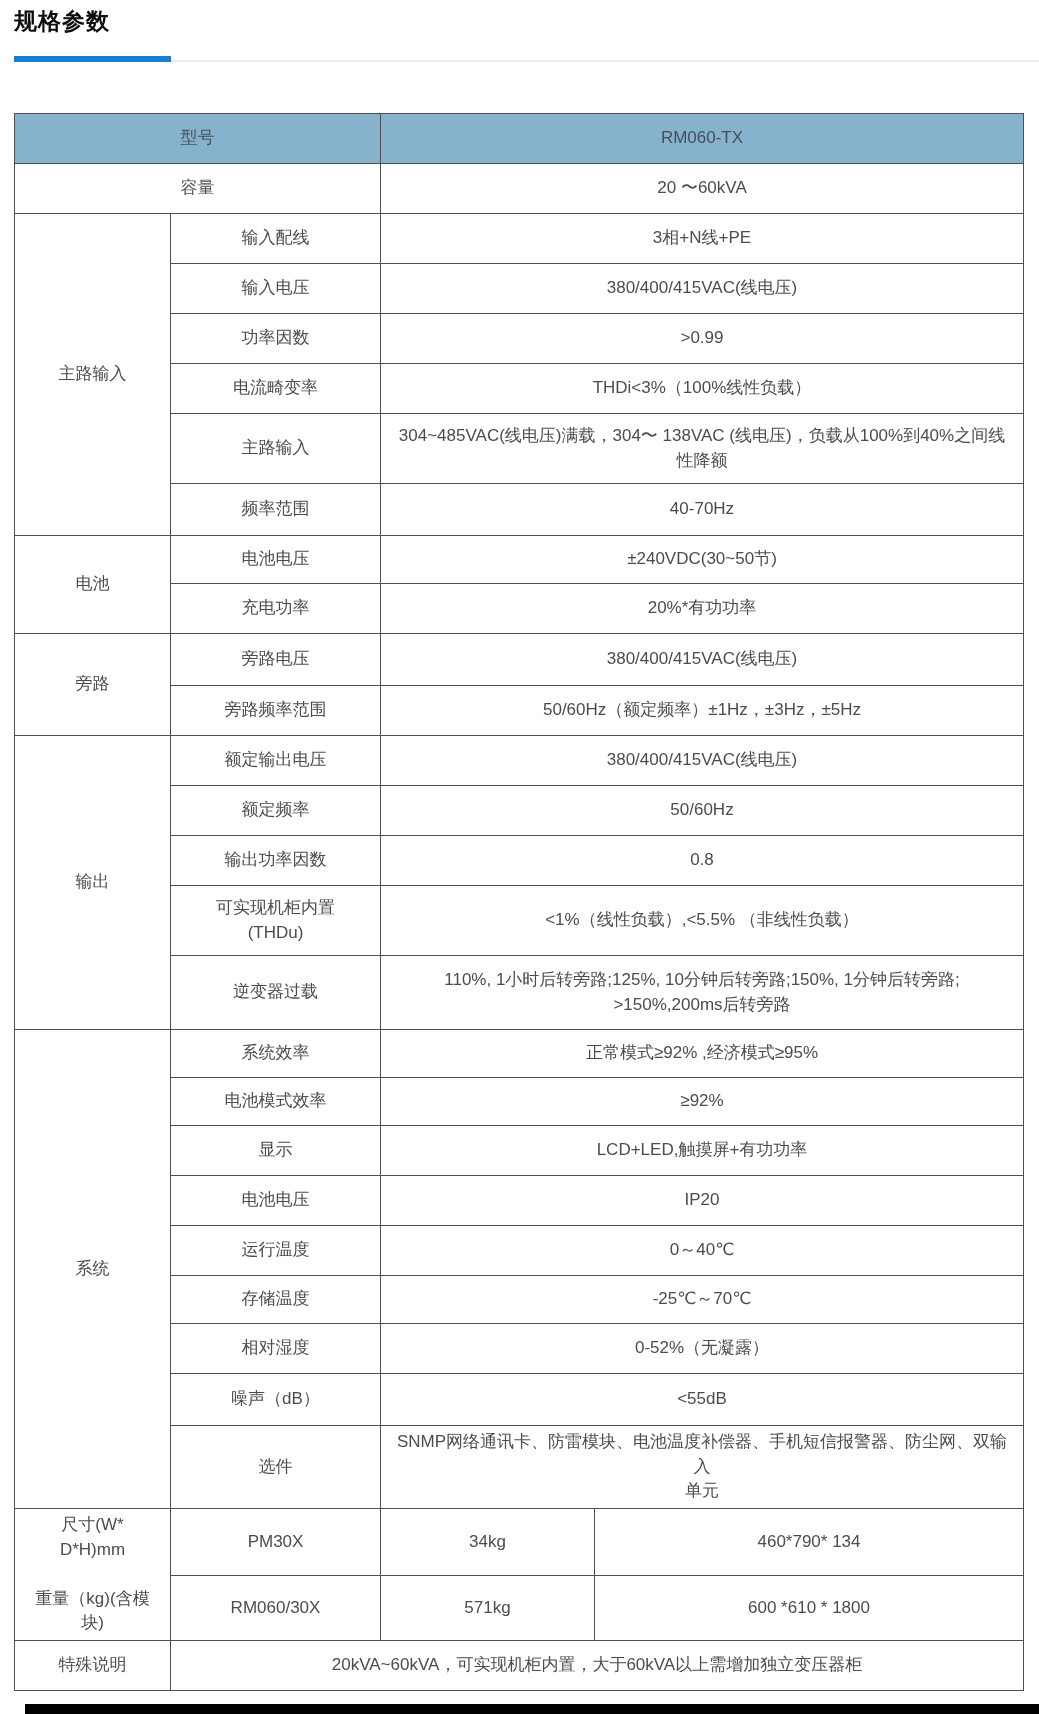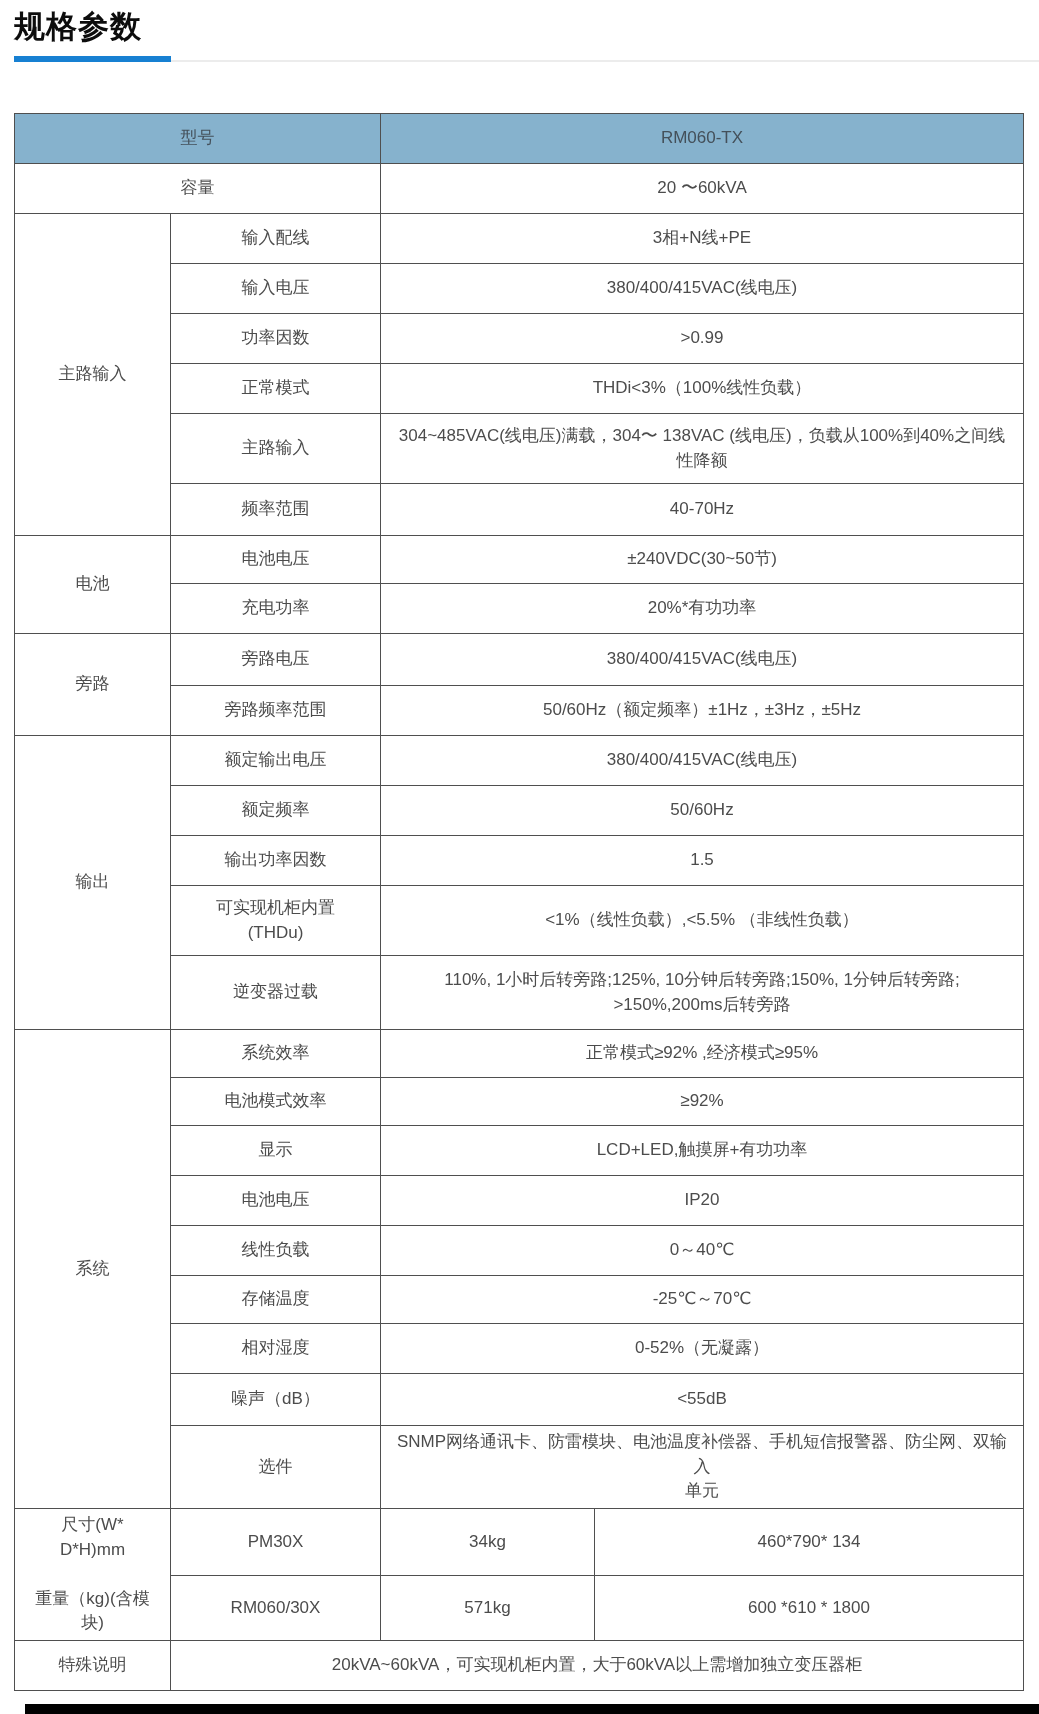--- a/index.html
+++ b/index.html
@@ -3,21 +3,21 @@
 <meta charset="utf-8">
 <style>
   html,body{margin:0;padding:0;}
   body{
     width:1039px;height:1714px;position:relative;background:#ffffff;
     font-family:"Liberation Sans","DejaVu Sans",sans-serif;
     overflow:hidden;
   }
   .page-title{
     position:absolute;left:14px;top:6px;margin:0;
-    font-size:31px;font-weight:800;color:#0d0d0d;letter-spacing:1px;
+    font-size:23px;font-weight:800;color:#0d0d0d;letter-spacing:1px;
   }
   .title-rule{
     position:absolute;left:14px;right:0;top:60px;height:2px;background:#ececec;
   }
   .title-underline{
     position:absolute;left:14px;top:56px;width:157px;height:6px;background:#1780d2;
   }
   table.spec{
     position:absolute;left:14px;top:113px;width:1009px;
     border-collapse:collapse;table-layout:fixed;
@@ -74,21 +74,21 @@
   </tr>
   <tr class="h50">
     <td>输入电压</td>
     <td colspan="2">380/400/415VAC(线电压)</td>
   </tr>
   <tr class="h50">
     <td>功率因数</td>
     <td colspan="2">&gt;0.99</td>
   </tr>
   <tr class="h50">
-    <td>正常模式</td>
+    <td>电流畸变率</td>
     <td colspan="2">THDi&lt;3%（100%线性负载）</td>
   </tr>
   <tr class="h70">
     <td>主路输入</td>
     <td colspan="2">304~485VAC(线电压)满载，304〜 138VAC (线电压)，负载从100%到40%之间线
 性降额</td>
   </tr>
   <tr class="h52">
     <td>频率范围</td>
     <td colspan="2">40-70Hz</td>
@@ -118,21 +118,21 @@
     <td rowspan="5">输出</td>
     <td>额定输出电压</td>
     <td colspan="2">380/400/415VAC(线电压)</td>
   </tr>
   <tr class="h50">
     <td>额定频率</td>
     <td colspan="2">50/60Hz</td>
   </tr>
   <tr class="h50">
     <td>输出功率因数</td>
-    <td colspan="2">1.5</td>
+    <td colspan="2">0.8</td>
   </tr>
   <tr class="h70">
     <td>可实现机柜内置
 (THDu)</td>
     <td colspan="2">&lt;1%（线性负载）,&lt;5.5% （非线性负载）</td>
   </tr>
   <tr class="h74">
     <td>逆变器过载</td>
     <td colspan="2">110%, 1小时后转旁路;125%, 10分钟后转旁路;150%, 1分钟后转旁路;
 &gt;150%,200ms后转旁路</td>
@@ -149,21 +149,21 @@
   </tr>
   <tr class="h50">
     <td>显示</td>
     <td colspan="2">LCD+LED,触摸屏+有功功率</td>
   </tr>
   <tr class="h50">
     <td>电池电压</td>
     <td colspan="2">IP20</td>
   </tr>
   <tr class="h50">
-    <td>线性负载</td>
+    <td>运行温度</td>
     <td colspan="2">0～40℃</td>
   </tr>
   <tr class="h48">
     <td>存储温度</td>
     <td colspan="2">-25℃～70℃</td>
   </tr>
   <tr class="h50">
     <td>相对湿度</td>
     <td colspan="2">0-52%（无凝露）</td>
   </tr>

